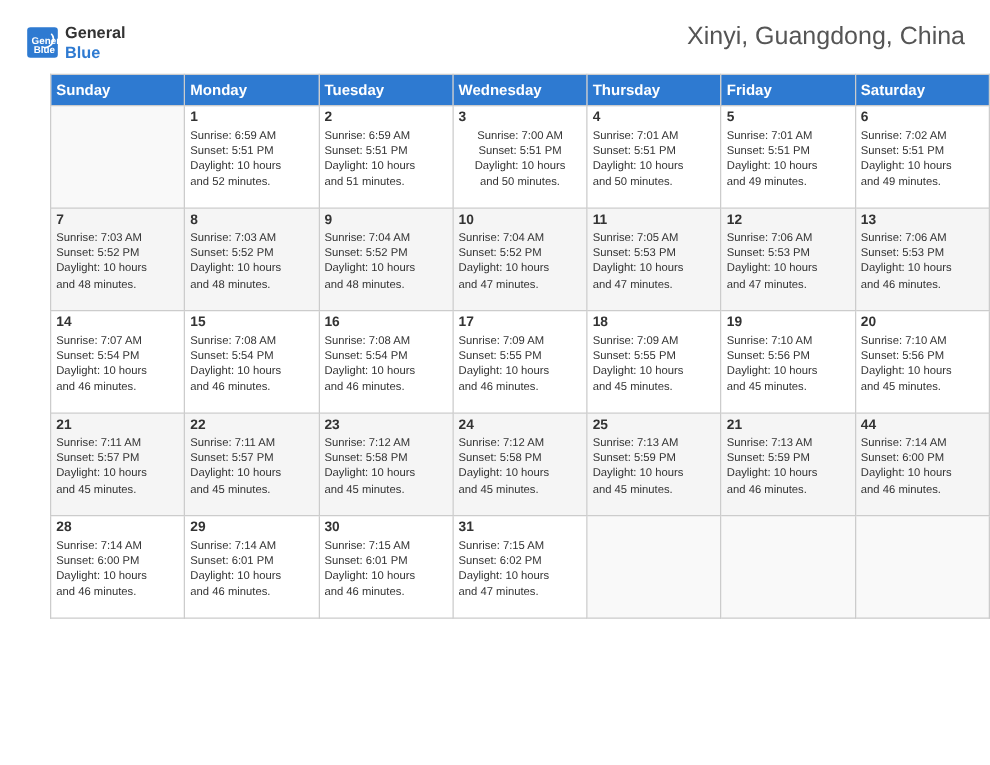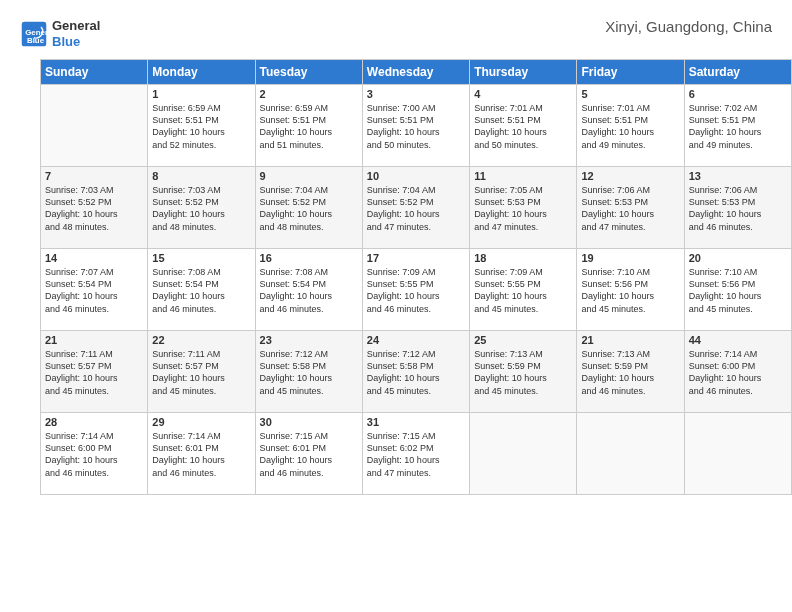--- a/index.html
+++ b/index.html
@@ -34,21 +34,21 @@
     .title-block {
       text-align: right;
     }
     .month-title {
       font-size: 32px;
       font-weight: bold;
       color: #333;
       line-height: 1.1;
     }
     .subtitle {
-      font-size: 15px;
+      font-size: 20px;
       color: #555;
     }
     table {
       width: 100%;
       border-collapse: collapse;
       table-layout: fixed;
       margin-left: 20px;
     }
     thead tr th {
       background: #2e7ad1;
@@ -135,21 +135,21 @@
           </td>
           <td>
             <span class="day-num">2</span>
             <div class="day-info" style="white-space: pre-line;">Sunrise: 6:59 AM
 Sunset: 5:51 PM
 Daylight: 10 hours
 and 51 minutes.</div>
           </td>
           <td>
             <span class="day-num">3</span>
-            <div class="day-info" style="white-space: pre-line;">Sunrise: 7:00 AM
+            <div class="day-info" style="white-space: pre-line; text-align: center;">Sunrise: 7:00 AM
 Sunset: 5:51 PM
 Daylight: 10 hours
 and 50 minutes.</div>
           </td>
           <td>
             <span class="day-num">4</span>
             <div class="day-info" style="white-space: pre-line;">Sunrise: 7:01 AM
 Sunset: 5:51 PM
 Daylight: 10 hours
 and 50 minutes.</div>

